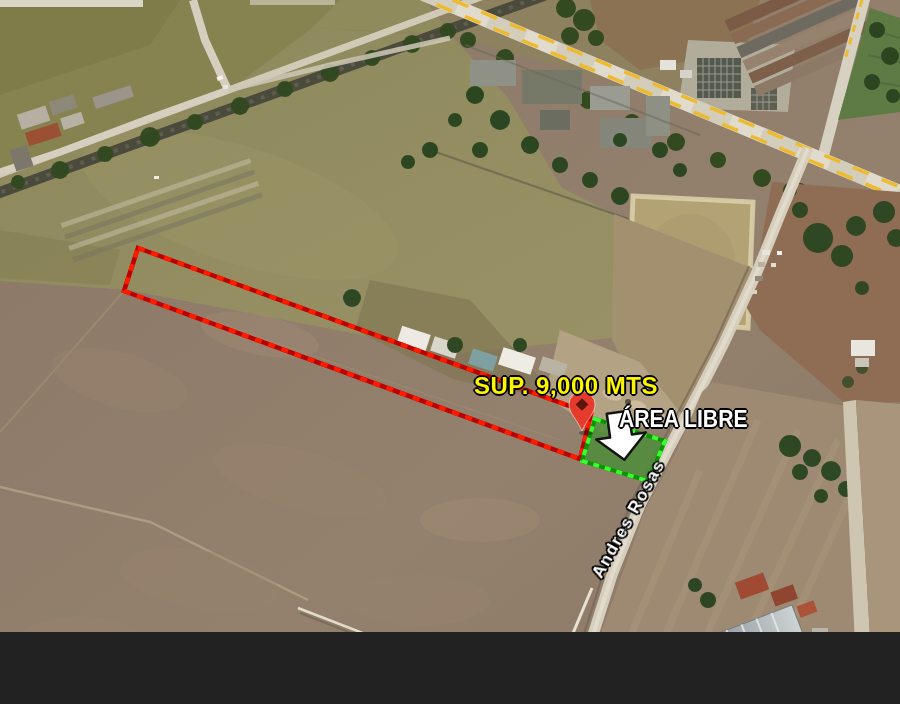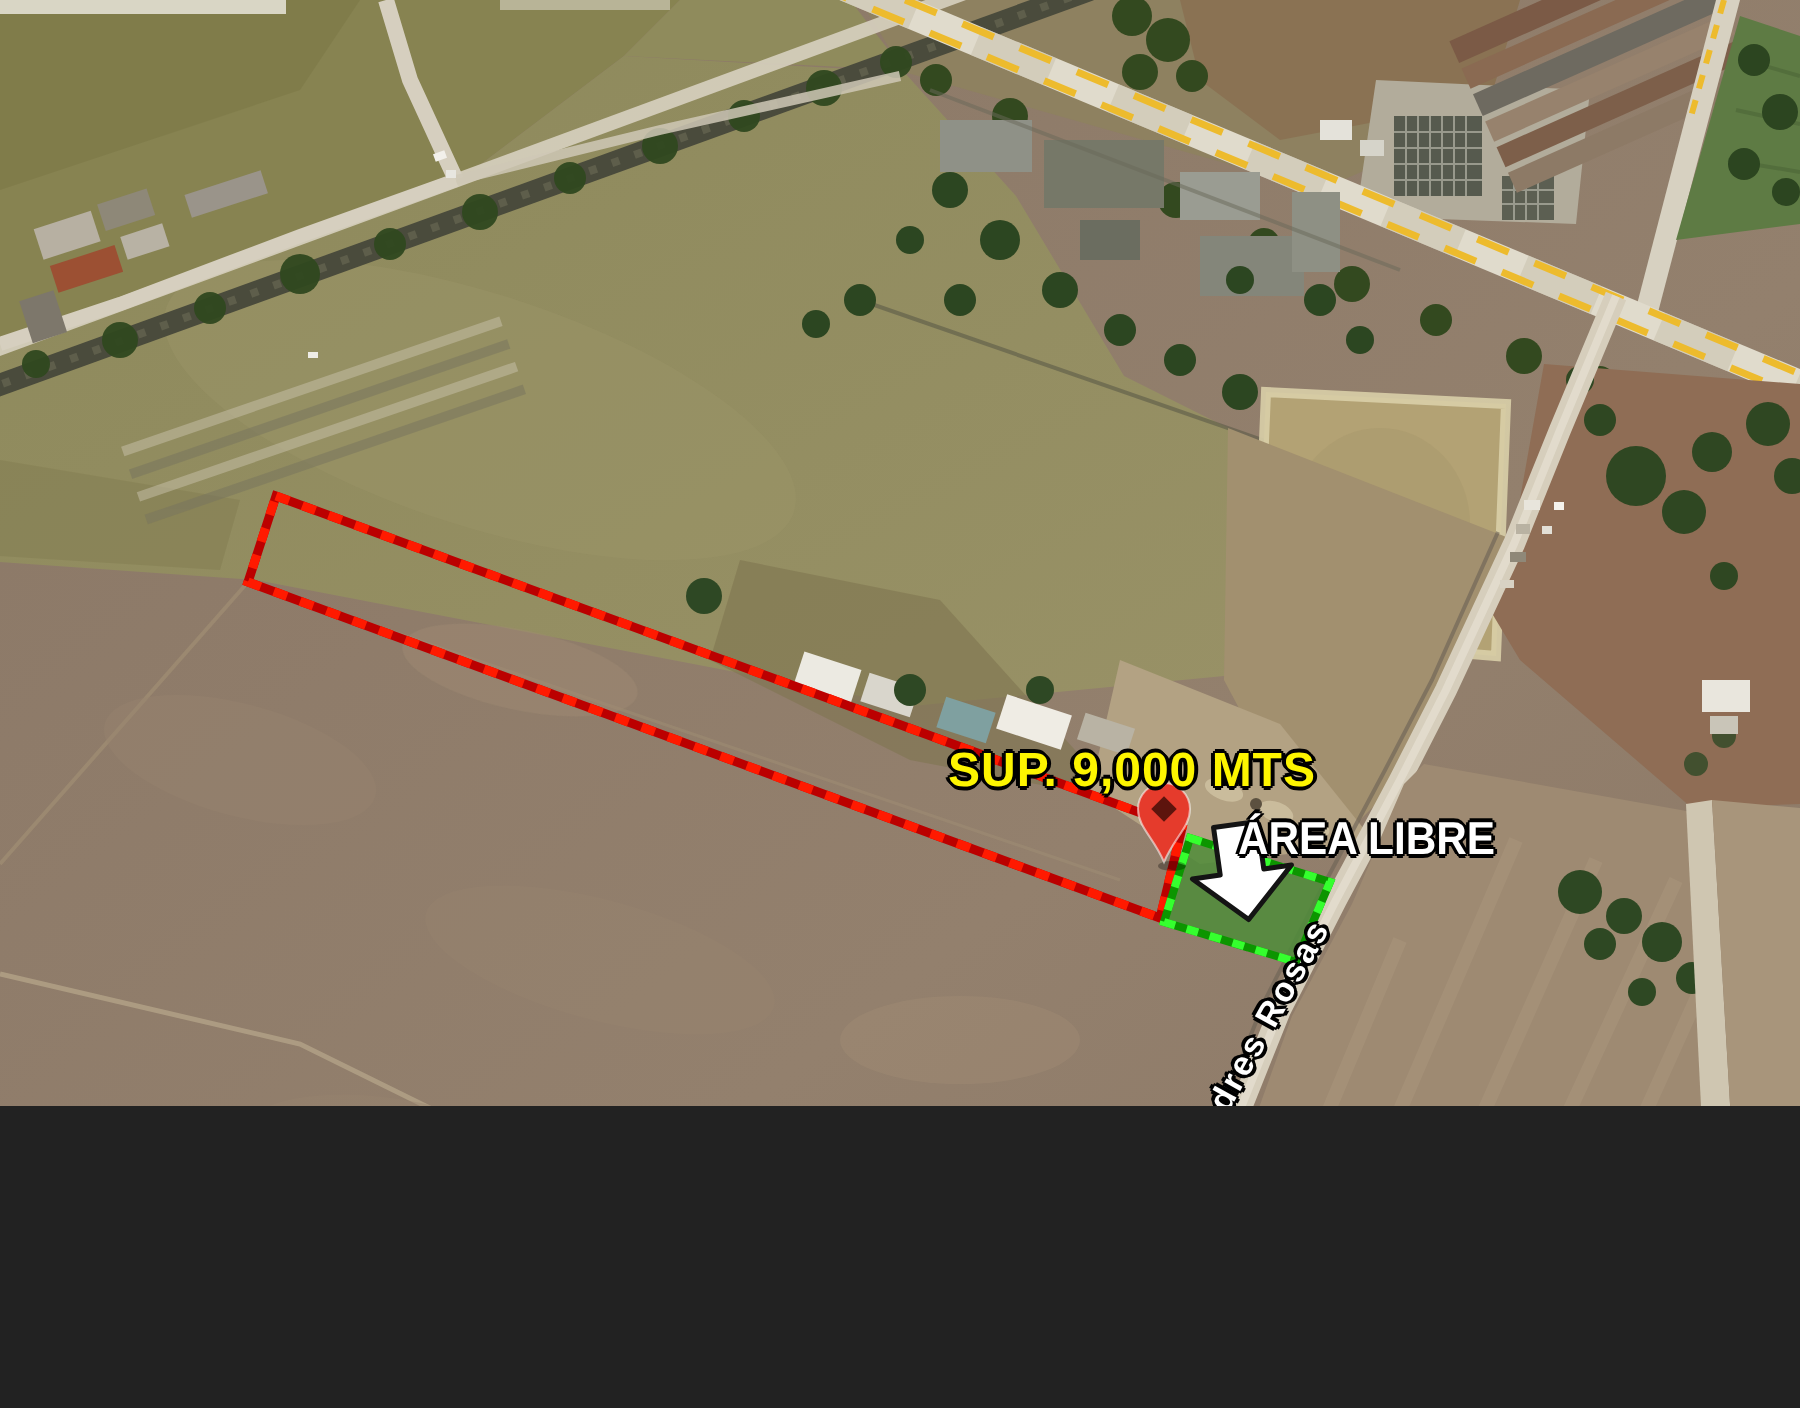--- a/index.html
+++ b/index.html
@@ -1,17 +1,17 @@
 <!DOCTYPE html>
 <html><head>
 <meta charset="utf-8">
 <style>
   html,body{margin:0;padding:0;background:#222;}
   .stage{
-    position:relative;width:900px;height:553px;overflow:hidden;
+    position:relative;width:900px;height:632px;overflow:hidden;
     background:#8e7b69;font-family:"Liberation Sans",sans-serif;
   }
   .stage svg{position:absolute;left:0;top:0;}
   .map-label{
     position:absolute;font-weight:bold;white-space:nowrap;
     text-shadow:
       -2px 0 #000, 2px 0 #000, 0 -2px #000, 0 2px #000,
       -1px -1px #000, 1px 1px #000, 1px -1px #000, -1px 1px #000;
   }
   .sup-label{left:474px;top:372px;font-size:24px;color:#fdf500;letter-spacing:.5px;}

